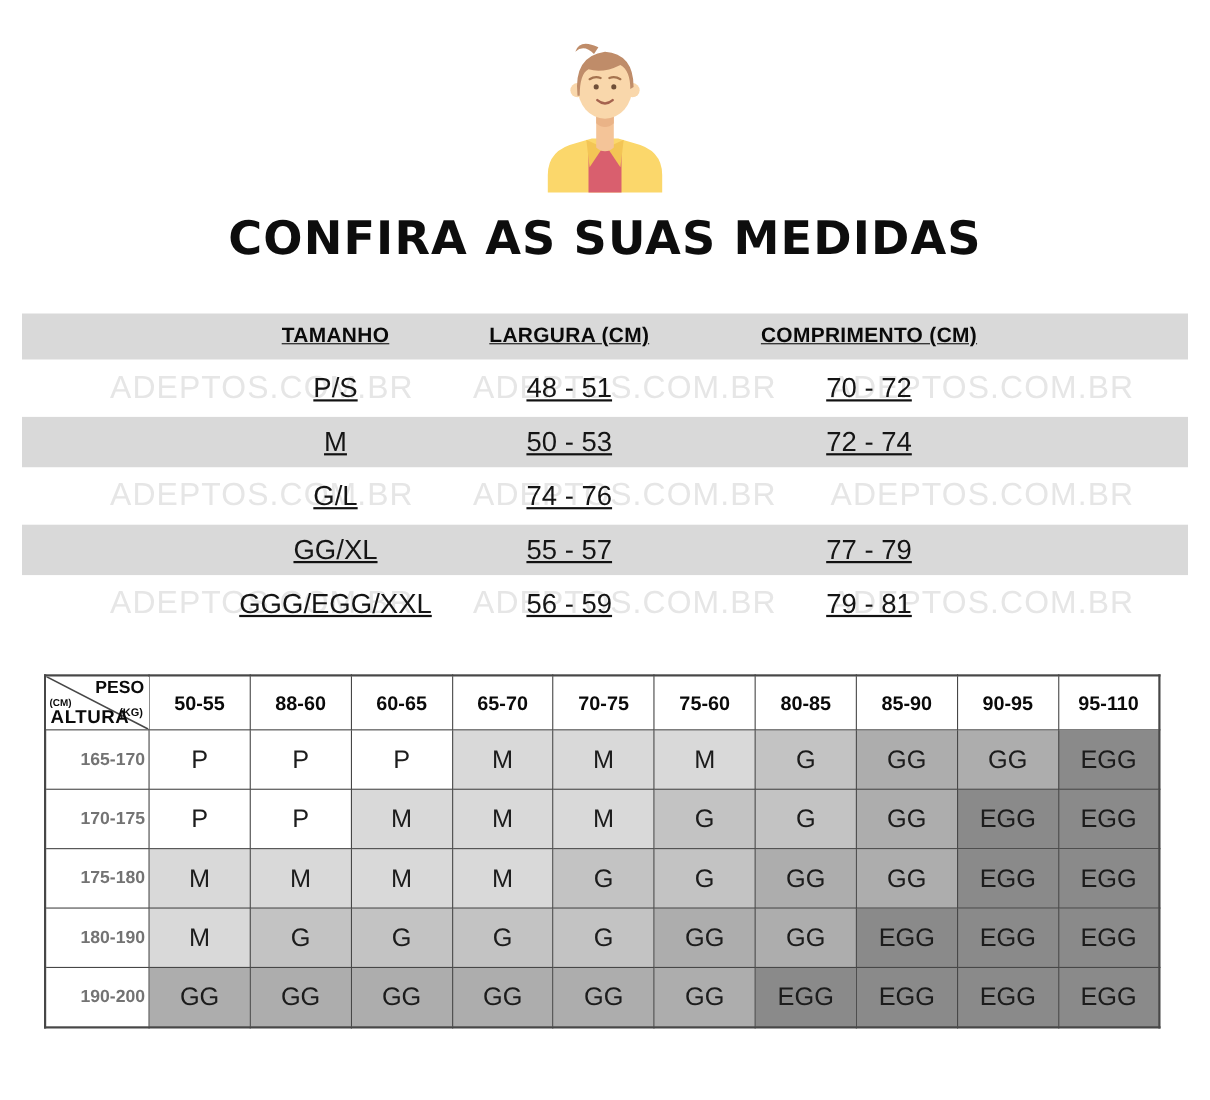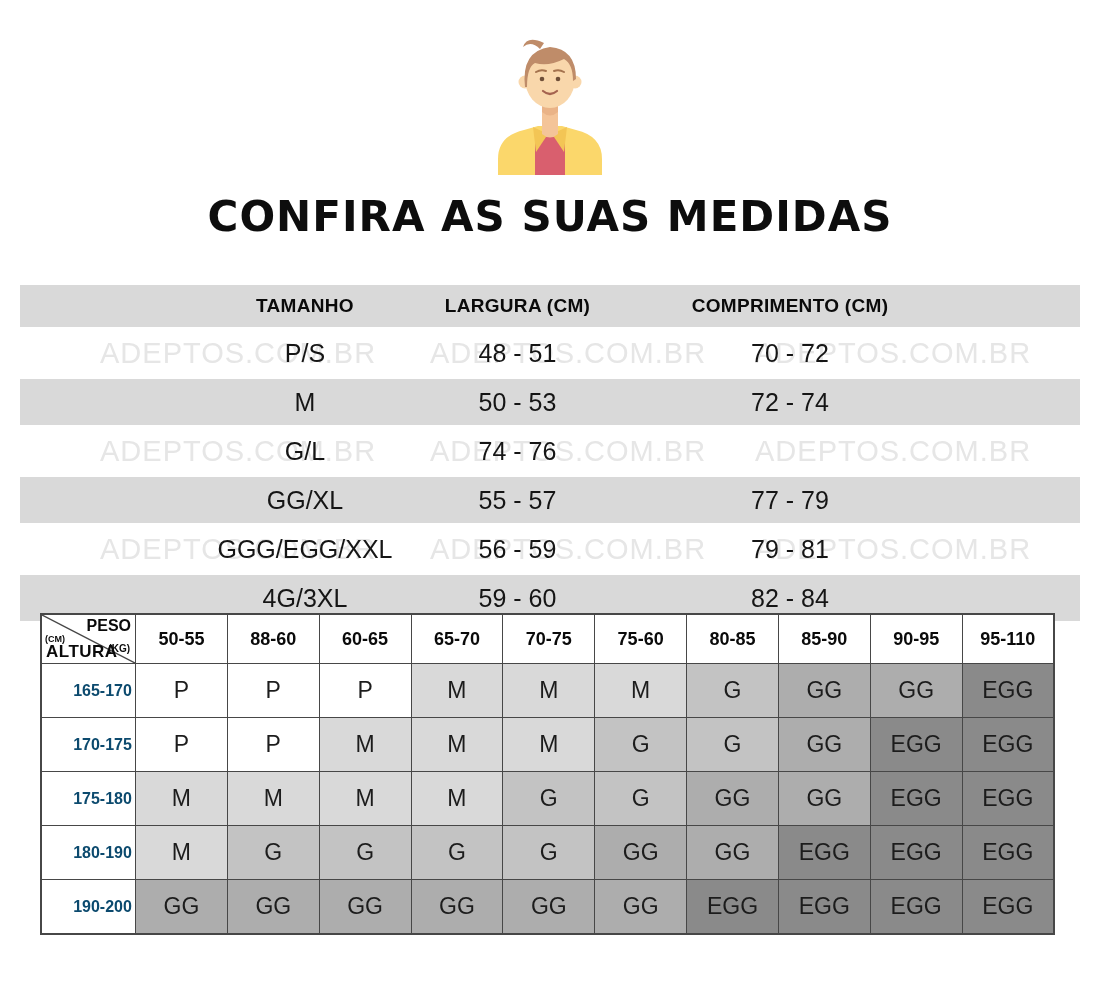--- a/index.html
+++ b/index.html
@@ -9,42 +9,42 @@
   }
   
   .avatar{position:absolute;top:34px;left:490px;width:120px;height:142px;}
   
   .title{
     position:absolute;top:192px;left:0;width:100%;margin:0;text-align:center;
     font-size:42px;font-weight:800;letter-spacing:1px;color:#0d0d0d;
     font-family:"DejaVu Sans","Liberation Sans",sans-serif;
   }
   
-  .size-table{position:absolute;top:285px;left:20px;width:1060px;}
+  .size-table{position:absolute;top:285px;left:20px;width:1060px;text-decoration:underline;}
   .st-header,.st-row{
     display:grid;grid-template-columns:170px 230px 195px 350px 115px;
     align-items:center;position:relative;
   }
   .st-header{height:42px;background:#d9d9d9;}
   .st-header span{font-weight:bold;font-size:19px;text-align:center;letter-spacing:.3px;color:#0a0a0a;}
   .st-row.white{height:52px;background:#ffffff;}
   .st-row.gray{height:46px;background:#d9d9d9;}
   .st-cell{font-size:25px;text-align:center;color:#151515;position:relative;z-index:1;}
   .wm{position:absolute;inset:0;z-index:0;overflow:hidden;}
   .wm span{
     position:absolute;top:50%;transform:translateY(-50%);
     font-size:29px;color:#e6e6e6;letter-spacing:1px;font-weight:normal;white-space:nowrap;
   }
   
   .matrix-wrap{position:absolute;top:613px;left:40px;}
   table.matrix{border-collapse:collapse;table-layout:fixed;width:1015px;border:2px solid #474747;}
   table.matrix th,table.matrix td{border:1px solid #474747;padding:0;text-align:center;vertical-align:middle;}
   table.matrix thead th{height:48px;font-size:18px;font-weight:bold;background:#ffffff;color:#0a0a0a;}
   table.matrix thead th.corner{width:93px;position:relative;}
-  table.matrix tbody th{height:53px;font-size:16px;font-weight:bold;background:#ffffff;color:#0c4a6e;padding-left:28px;}
+  table.matrix tbody th{height:53px;font-size:16px;font-weight:bold;background:#ffffff;color:#737373;padding-left:28px;}
   table.matrix tbody td{height:53px;font-size:23px;font-weight:normal;color:#1c1c1c;}
   .corner .diag{position:absolute;left:0;top:0;width:100%;height:100%;}
   .corner span{position:absolute;line-height:1;}
   .c-peso{top:3px;right:4px;font-size:16px;font-weight:bold;}
   .c-kg{top:29px;right:5px;font-size:10px;font-weight:bold;}
   .c-cm{top:20px;left:3px;font-size:9px;font-weight:bold;}
   .c-altura{bottom:3px;left:4px;font-size:17px;font-weight:bold;letter-spacing:.5px;}
 </style>
 </head>
 <body>
@@ -133,27 +133,20 @@
       <div class="st-row white">
         <div class="wm">
           <span style="left: 80px;">ADEPTOS.COM.BR</span>
           <span style="left: 410px;">ADEPTOS.COM.BR</span>
           <span style="left: 735px;">ADEPTOS.COM.BR</span>
         </div>
         <span></span>
         <span class="st-cell">GGG/EGG/XXL</span>
         <span class="st-cell">56 - 59</span>
         <span class="st-cell">79 - 81</span>
-        <span></span>
-      </div>
-      <div class="st-row gray">
-        <span></span>
-        <span class="st-cell">4G/3XL</span>
-        <span class="st-cell">59 - 60</span>
-        <span class="st-cell">82 - 84</span>
         <span></span>
       </div>
     </div>
 
   <div class="matrix-wrap">
     <table class="matrix">
       <thead>
         <tr id="matrix-head-row">
           <th class="corner">
             <svg class="diag" viewBox="0 0 93 48" preserveAspectRatio="none">

